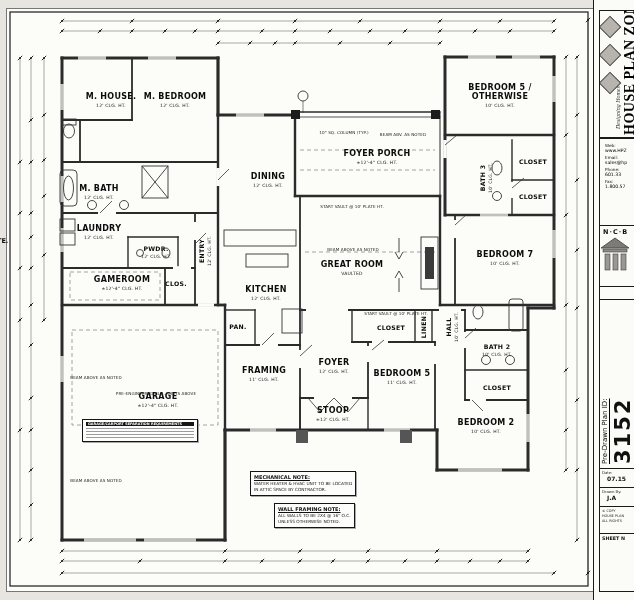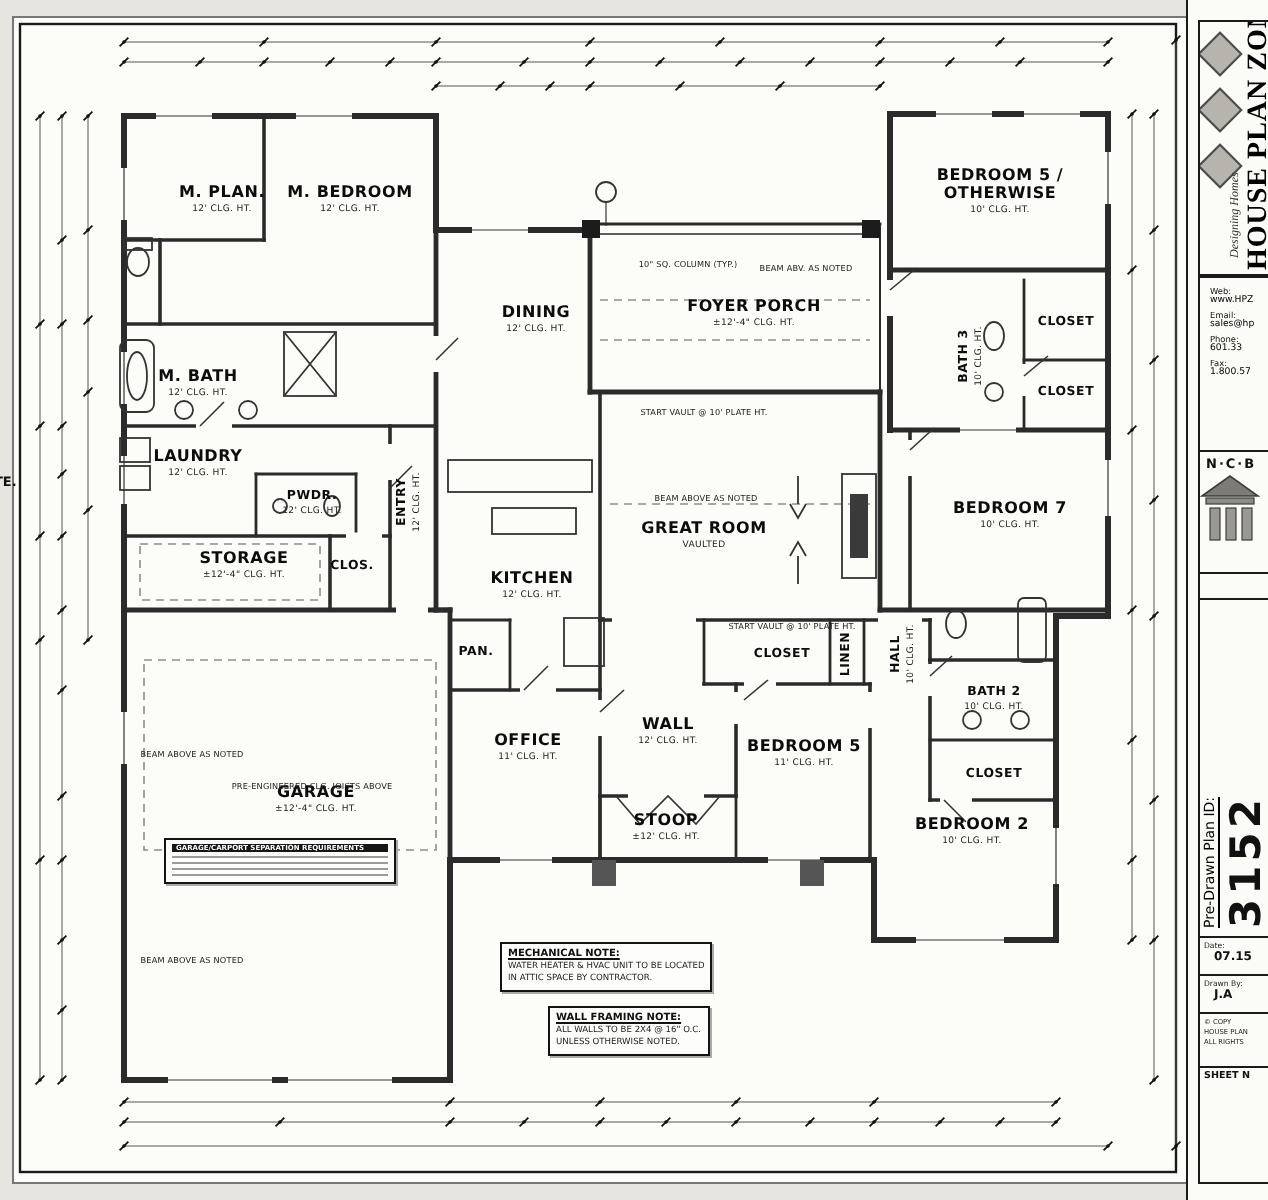--- a/index.html
+++ b/index.html
@@ -461,37 +461,37 @@
         <line x1="585.8" y1="22.2" x2="590.2" y2="17.8" stroke="#111" stroke-width="0.9"></line>
         <circle cx="588" cy="20" r="0.9" fill="#111"></circle>
         <line x1="585.8" y1="575.2" x2="590.2" y2="570.8" stroke="#111" stroke-width="0.9"></line>
         <circle cx="588" cy="573" r="0.9" fill="#111"></circle>
       </g>
   </svg>
 
   <div class="margin-note">TE.</div>
 
   <div class="rlabel" style="left:111px;top:100px">
-    <span class="rname">M. PLAN.</span>
+    <span class="rname">M. HOUSE.</span>
     <span class="rceil">12' CLG. HT.</span>
     </div>
   <div class="rlabel" style="left:175px;top:100px">
     <span class="rname">M. BEDROOM</span>
     <span class="rceil">12' CLG. HT.</span>
     </div>
   <div class="rlabel" style="left:500px;top:96px">
     <span class="rname">BEDROOM 5 /</span>
     <span class="rname">OTHERWISE</span>
     <span class="rceil">10' CLG. HT.</span>
     </div>
   <div class="rlabel" style="left:99px;top:192px">
     <span class="rname">M. BATH</span>
     <span class="rceil">12' CLG. HT.</span>
     </div>
-  <div class="rlabel" style="left:268px;top:160px">
+  <div class="rlabel" style="left:268px;top:180px">
     <span class="rname">DINING</span>
     <span class="rceil">12' CLG. HT.</span>
     </div>
   <div class="rlabel" style="left:377px;top:157px">
     <span class="rname">FOYER PORCH</span>
     <span class="rceil">±12'-4" CLG. HT.</span>
     </div>
   <div class="rlabel rot sm" style="left:486px;top:178px">
     <span class="rname">BATH 3</span>
     <span class="rceil">10' CLG. HT.</span>
@@ -512,21 +512,21 @@
     </div>
   <div class="rlabel rot sm" style="left:205px;top:251px">
     <span class="rname">ENTRY</span>
     <span class="rceil">12' CLG. HT.</span>
     </div>
   <div class="rlabel" style="left:505px;top:258px">
     <span class="rname">BEDROOM 7</span>
     <span class="rceil">10' CLG. HT.</span>
     </div>
   <div class="rlabel" style="left:122px;top:283px">
-    <span class="rname">STORAGE</span>
+    <span class="rname">GAMEROOM</span>
     <span class="rceil">±12'-4" CLG. HT.</span>
     </div>
   <div class="rlabel sm" style="left:176px;top:284px">
     <span class="rname">CLOS.</span>
     </div>
   <div class="rlabel" style="left:266px;top:293px">
     <span class="rname">KITCHEN</span>
     <span class="rceil">12' CLG. HT.</span>
     </div>
   <div class="rlabel" style="left:352px;top:268px">
@@ -540,25 +540,25 @@
     <span class="rname">CLOSET</span>
     </div>
   <div class="rlabel rot sm" style="left:424px;top:327px">
     <span class="rname">LINEN</span>
     </div>
   <div class="rlabel rot sm" style="left:452px;top:327px">
     <span class="rname">HALL</span>
     <span class="rceil">10' CLG. HT.</span>
     </div>
   <div class="rlabel" style="left:334px;top:366px">
-    <span class="rname">WALL</span>
+    <span class="rname">FOYER</span>
     <span class="rceil">12' CLG. HT.</span>
     </div>
   <div class="rlabel" style="left:264px;top:374px">
-    <span class="rname">OFFICE</span>
+    <span class="rname">FRAMING</span>
     <span class="rceil">11' CLG. HT.</span>
     </div>
   <div class="rlabel" style="left:402px;top:377px">
     <span class="rname">BEDROOM 5</span>
     <span class="rceil">11' CLG. HT.</span>
     </div>
   <div class="rlabel sm" style="left:497px;top:350px">
     <span class="rname">BATH 2</span>
     <span class="rceil">10' CLG. HT.</span>
     </div>
@@ -566,21 +566,21 @@
     <span class="rname">CLOSET</span>
     </div>
   <div class="rlabel" style="left:158px;top:400px">
     <span class="rname">GARAGE</span>
     <span class="rceil">±12'-4" CLG. HT.</span>
     </div>
   <div class="rlabel" style="left:333px;top:414px">
     <span class="rname">STOOP</span>
     <span class="rceil">±12' CLG. HT.</span>
     </div>
-  <div class="rlabel" style="left:486px;top:416px">
+  <div class="rlabel" style="left:486px;top:426px">
     <span class="rname">BEDROOM 2</span>
     <span class="rceil">10' CLG. HT.</span>
     </div>
 
   <div class="ann" style="left:344px;top:132px">10" SQ. COLUMN (TYP.)</div>
   <div class="ann" style="left:403px;top:134px">BEAM ABV. AS NOTED</div>
   <div class="ann" style="left:352px;top:206px">START VAULT @ 10' PLATE HT.</div>
   <div class="ann" style="left:353px;top:249px">BEAM ABOVE AS NOTED</div>
   <div class="ann" style="left:396px;top:313px">START VAULT @ 10' PLATE HT.</div>
   <div class="ann" style="left:96px;top:377px">BEAM ABOVE AS NOTED</div>

